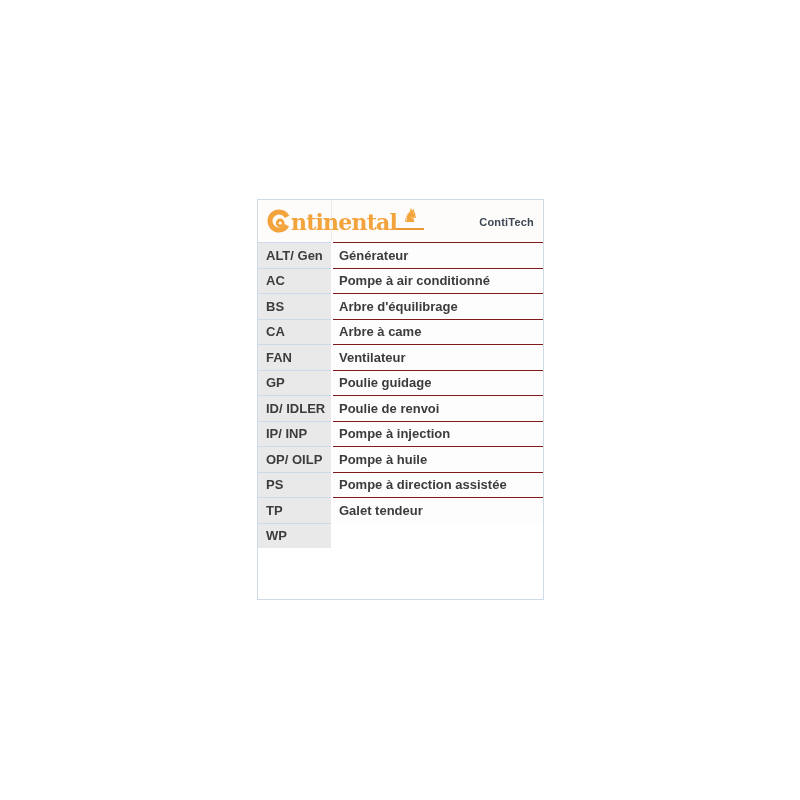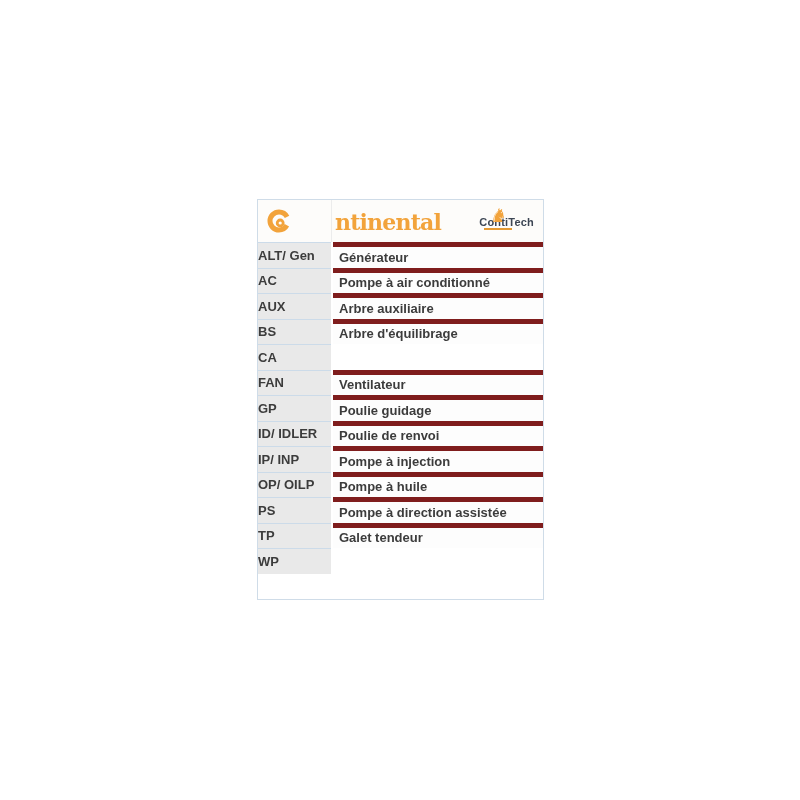--- a/index.html
+++ b/index.html
@@ -8,21 +8,21 @@
 
   .panel {
     position:absolute; left:257px; top:199px; width:287px; height:401px;
     background:#ffffff; border:1px solid #cfdce8;
   }
 
   
   .hdr { position:relative; height:42px; background:#fdfcfa; }
   .hdr-divider { position:absolute; left:73px; top:0; width:1px; height:100%; background:#ececec; }
 
-  .logo { position:absolute; left:9px; top:8px; display:flex; align-items:center; z-index:1;gap:44px; }
+  .logo { position:absolute; left:9px; top:8px; display:flex; align-items:center; z-index:1; }
   .comark { display:block; flex:none; }
   .logotail {
     font-family:"DejaVu Serif", serif; font-weight:bold; font-size:22px; line-height:24px;
     color:#f2a33b; letter-spacing:-0.8px; margin-left:0px; margin-top:2px;
   }
   .horse-wrap { position:relative; width:26px; height:26px; margin-left:2px; }
   .horse {
     position:absolute; left:3px; top:-2px; font-size:19px; line-height:19px; color:#f2a33b;
     transform:scaleX(-1);
   }
@@ -31,25 +31,25 @@
   .subbrand {
     position:absolute; right:9px; top:50%; transform:translateY(-40%);
     font-size:11px; font-weight:bold; color:#3d4654; letter-spacing:0.2px;text-align:center;
   }
 
   
   .rows { display:flex; flex-direction:column; }
   .row { display:flex; height:25.5px; column-gap:2px; background:#ffffff; }
   .cell-abbr {
     width:73px; flex:none; background:#e9e9e9; border-top:1px solid #ccdbe9;
-    display:flex; align-items:center; padding-left:0;
+    display:flex; align-items:center; padding-left:8px;
     font-size:13px; font-weight:bold; color:#3c3c3c; white-space:nowrap;
   }
   .cell-label {
-    flex:1; background:#fdfdfd; border-top:5px solid #7f1d1d;
+    flex:1; background:#fdfdfd; border-top:1px solid #7f1d1d;
     display:flex; align-items:center; padding-left:6px;
     font-size:13px; font-weight:bold; color:#3c3c3c; white-space:nowrap; overflow:hidden;
   }
 </style>
 </head>
 <body>
 
 <div class="canvas">
   <div class="panel">
 
@@ -74,29 +74,26 @@
     <div class="rows">
       <div class="row">
         <div class="cell-abbr">ALT/ Gen</div>
         <div class="cell-label">Générateur</div>
       </div>
       <div class="row">
         <div class="cell-abbr">AC</div>
         <div class="cell-label">Pompe à air conditionné</div>
       </div>
       <div class="row">
-        <div class="cell-abbr">AUX</div>
-        <div class="cell-label">Arbre auxiliaire</div>
-      </div>
-      <div class="row">
         <div class="cell-abbr">BS</div>
         <div class="cell-label">Arbre d'équilibrage</div>
       </div>
       <div class="row">
         <div class="cell-abbr">CA</div>
+        <div class="cell-label">Arbre à came</div>
       </div>
       <div class="row">
         <div class="cell-abbr">FAN</div>
         <div class="cell-label">Ventilateur</div>
       </div>
       <div class="row">
         <div class="cell-abbr">GP</div>
         <div class="cell-label">Poulie guidage</div>
       </div>
       <div class="row">

